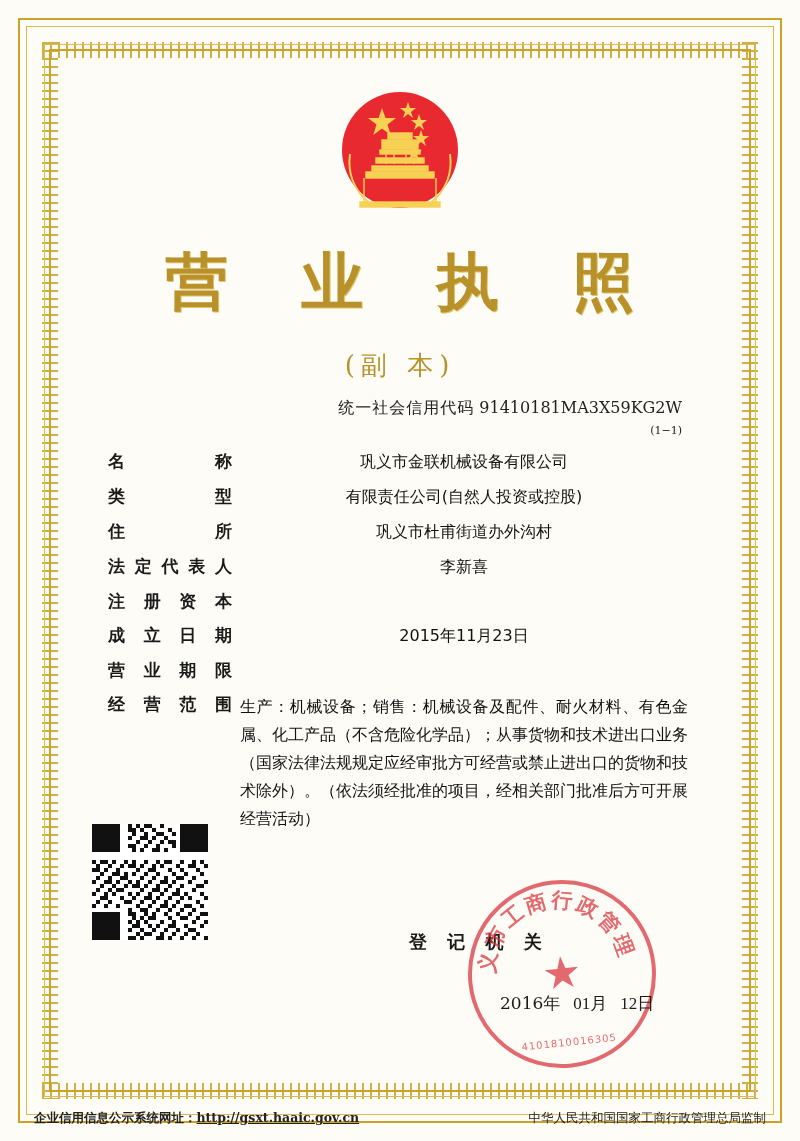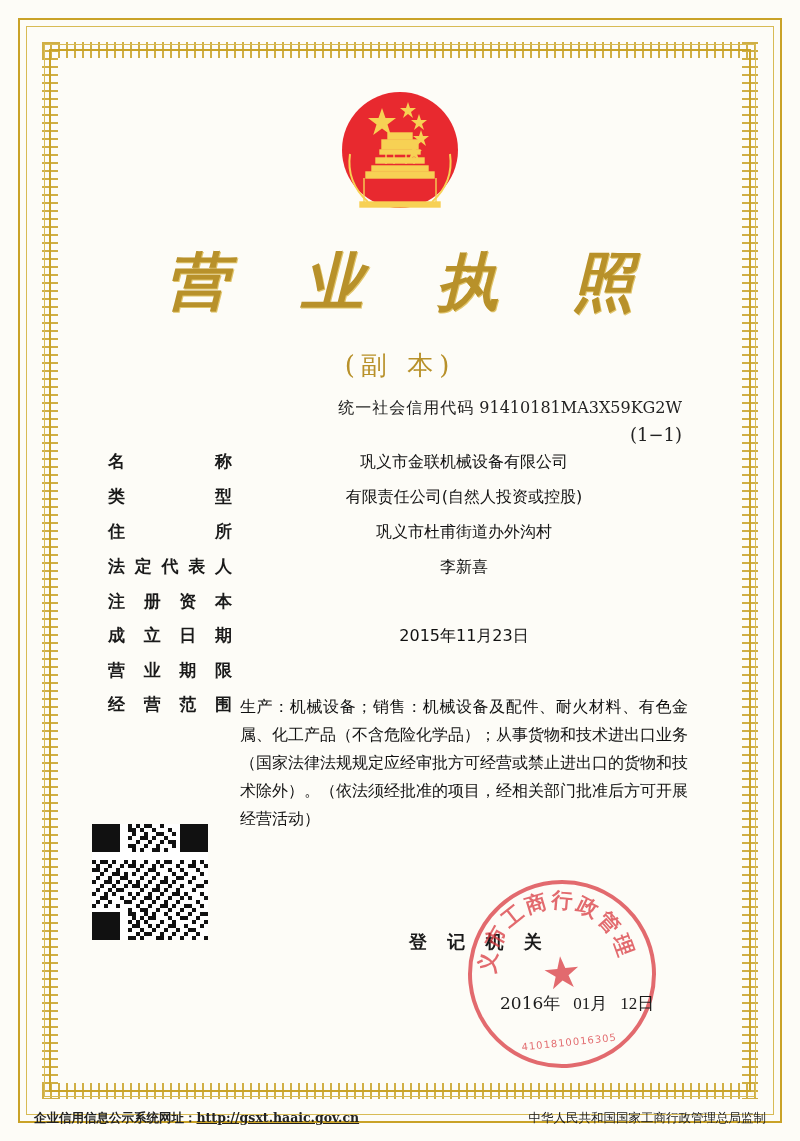--- a/index.html
+++ b/index.html
@@ -88,21 +88,20 @@
     left: 0;
     width: 100%;
     text-align: center;
     font-family: "DejaVu Serif", serif;
     font-weight: bold;
     font-size: 62px;
     letter-spacing: 26px;
     text-indent: 26px;
     color: #b8912a;
     text-shadow: 1px 1px 0 #e0c46a;
-    font-style: italic;
   }
   .subtitle {
     position: absolute;
     top: 348px;
     left: 0;
     width: 100%;
     text-align: center;
     font-family: "DejaVu Serif", serif;
     font-size: 26px;
     letter-spacing: 6px;
@@ -118,21 +117,21 @@
     color: #222;
     font-family: "DejaVu Serif", serif;
     white-space: nowrap;
   }
   .code-line .code-label { letter-spacing: 1px; margin-top: 25px; }
   .code-line .code-value { letter-spacing: 0px; }
   .page-no {
     position: absolute;
     top: 424px;
     right: 118px;
-    font-size: 18px;
+    font-size: 11px;
     color: #222;
     font-family: "DejaVu Serif", serif;
   }
 
   
   .fields {
     position: absolute;
     left: 108px;
     top: 450px;
     width: 580px;

